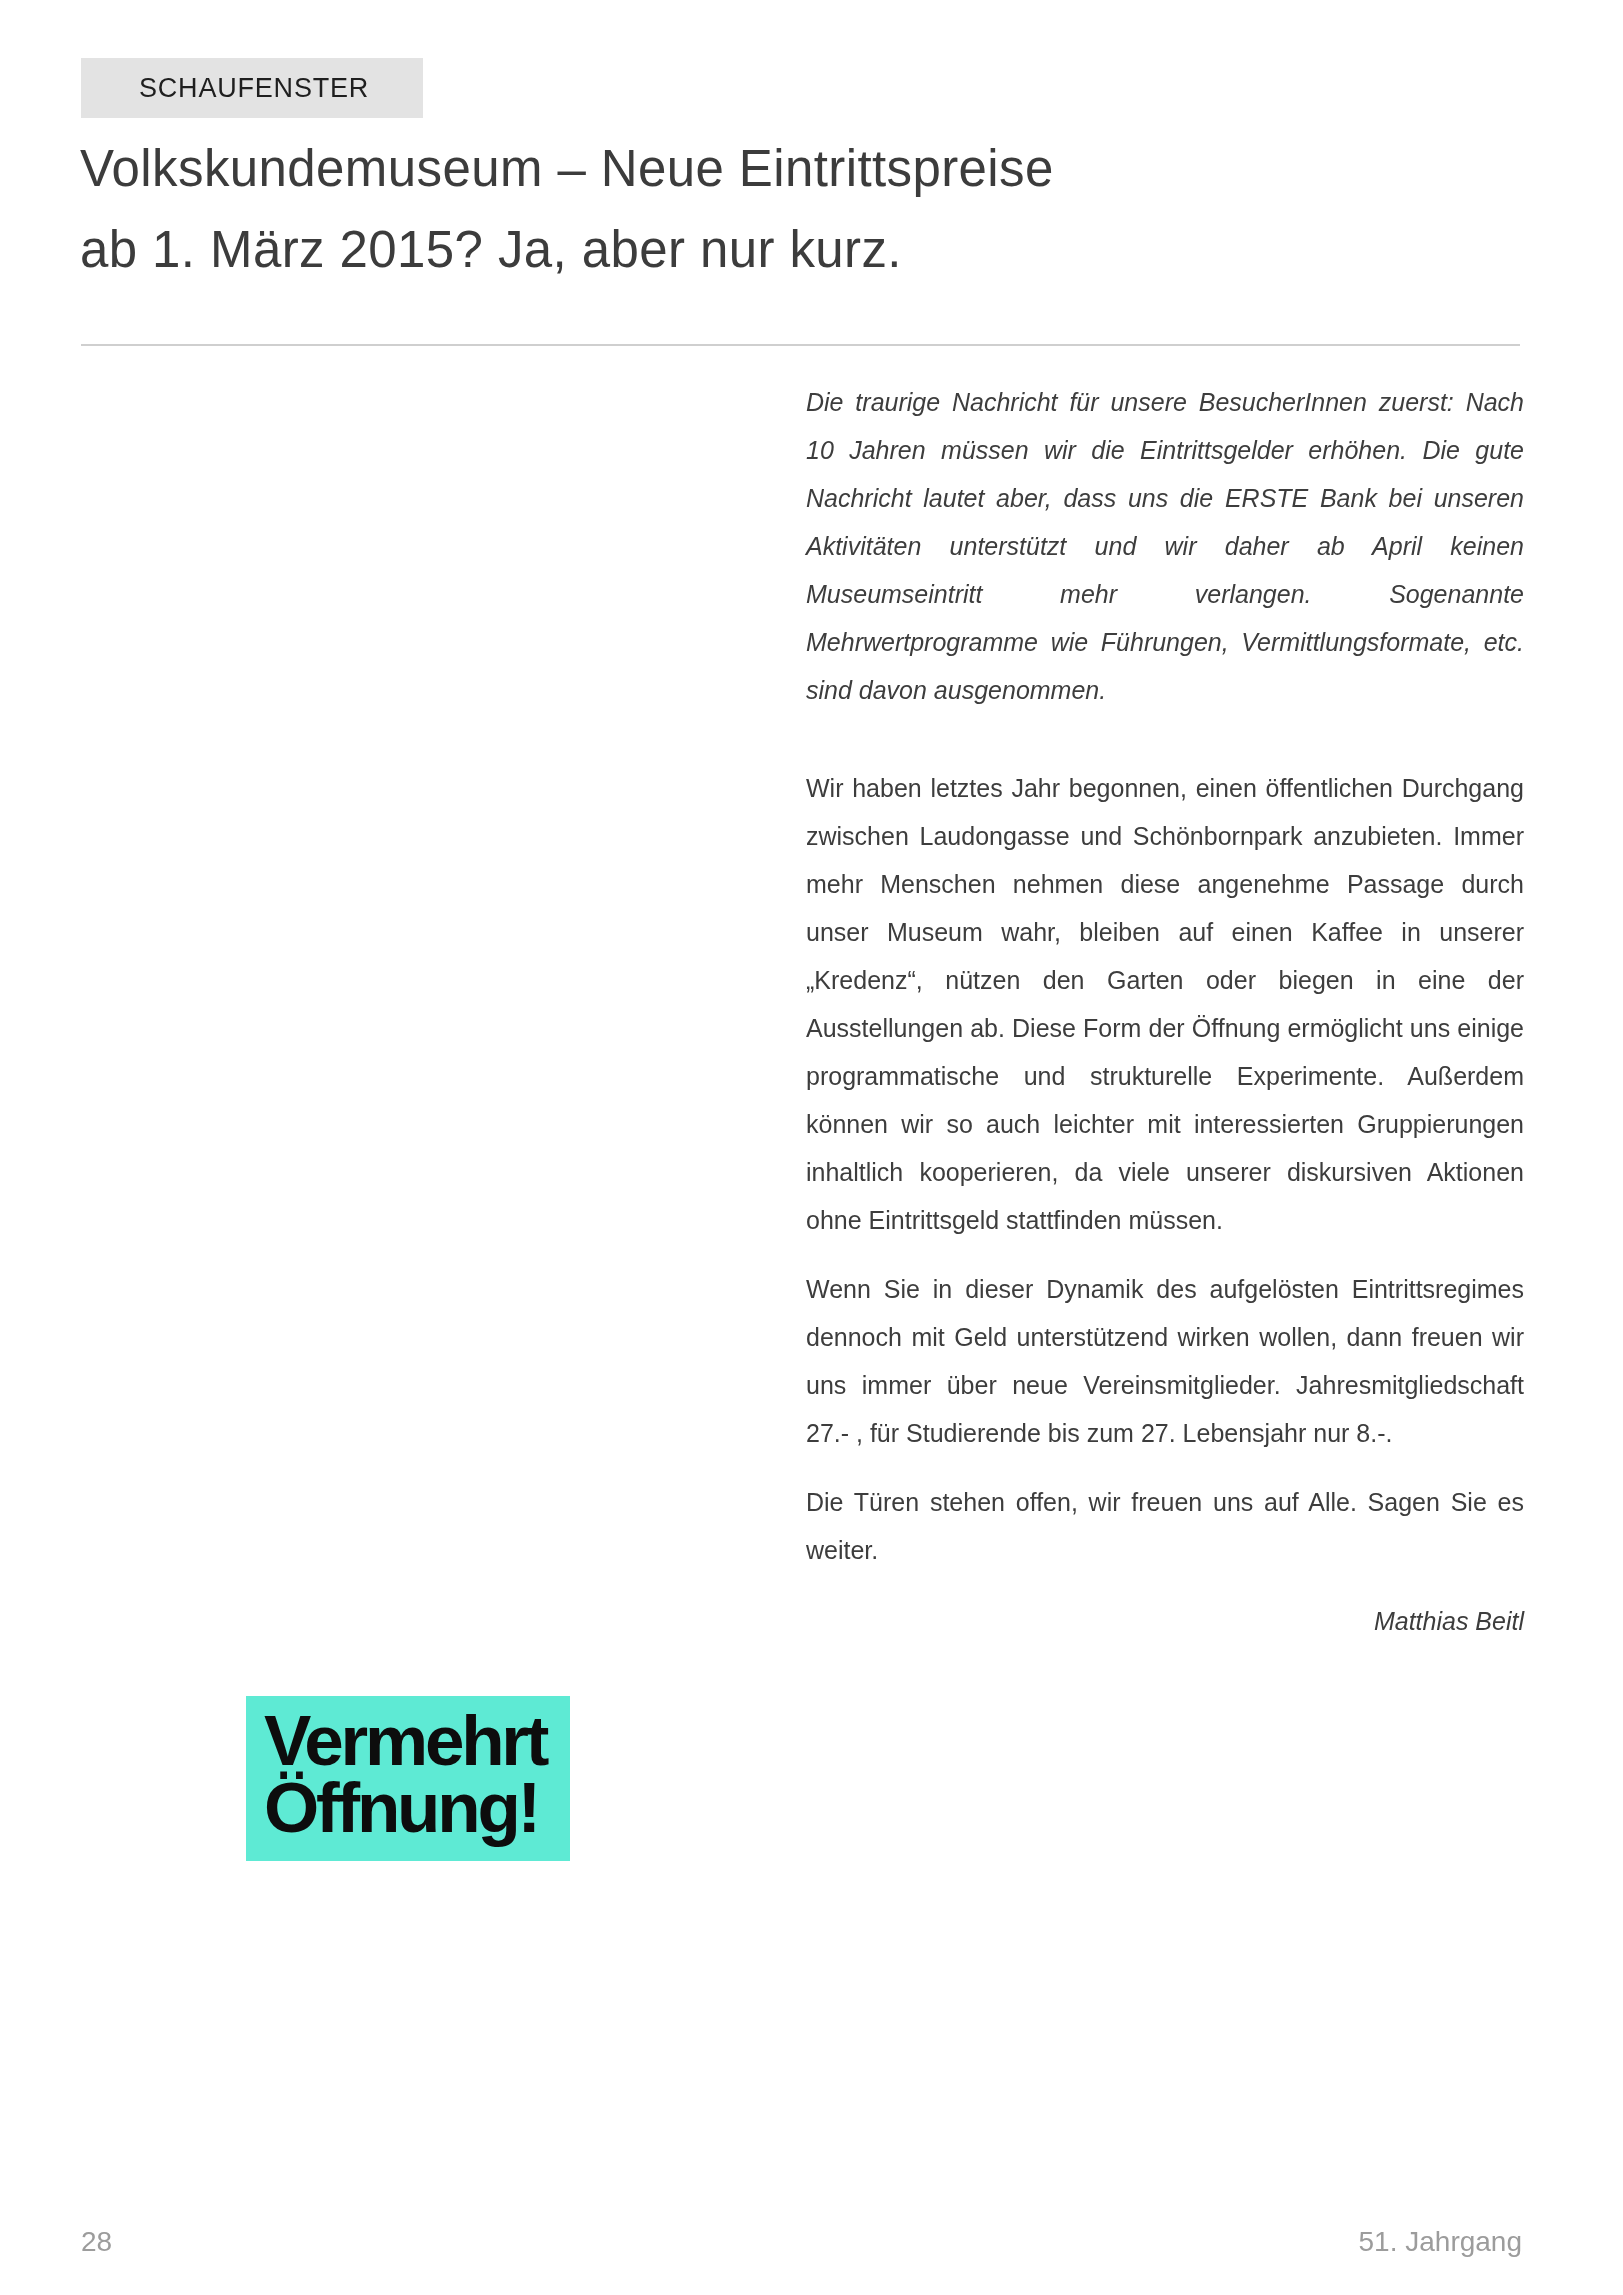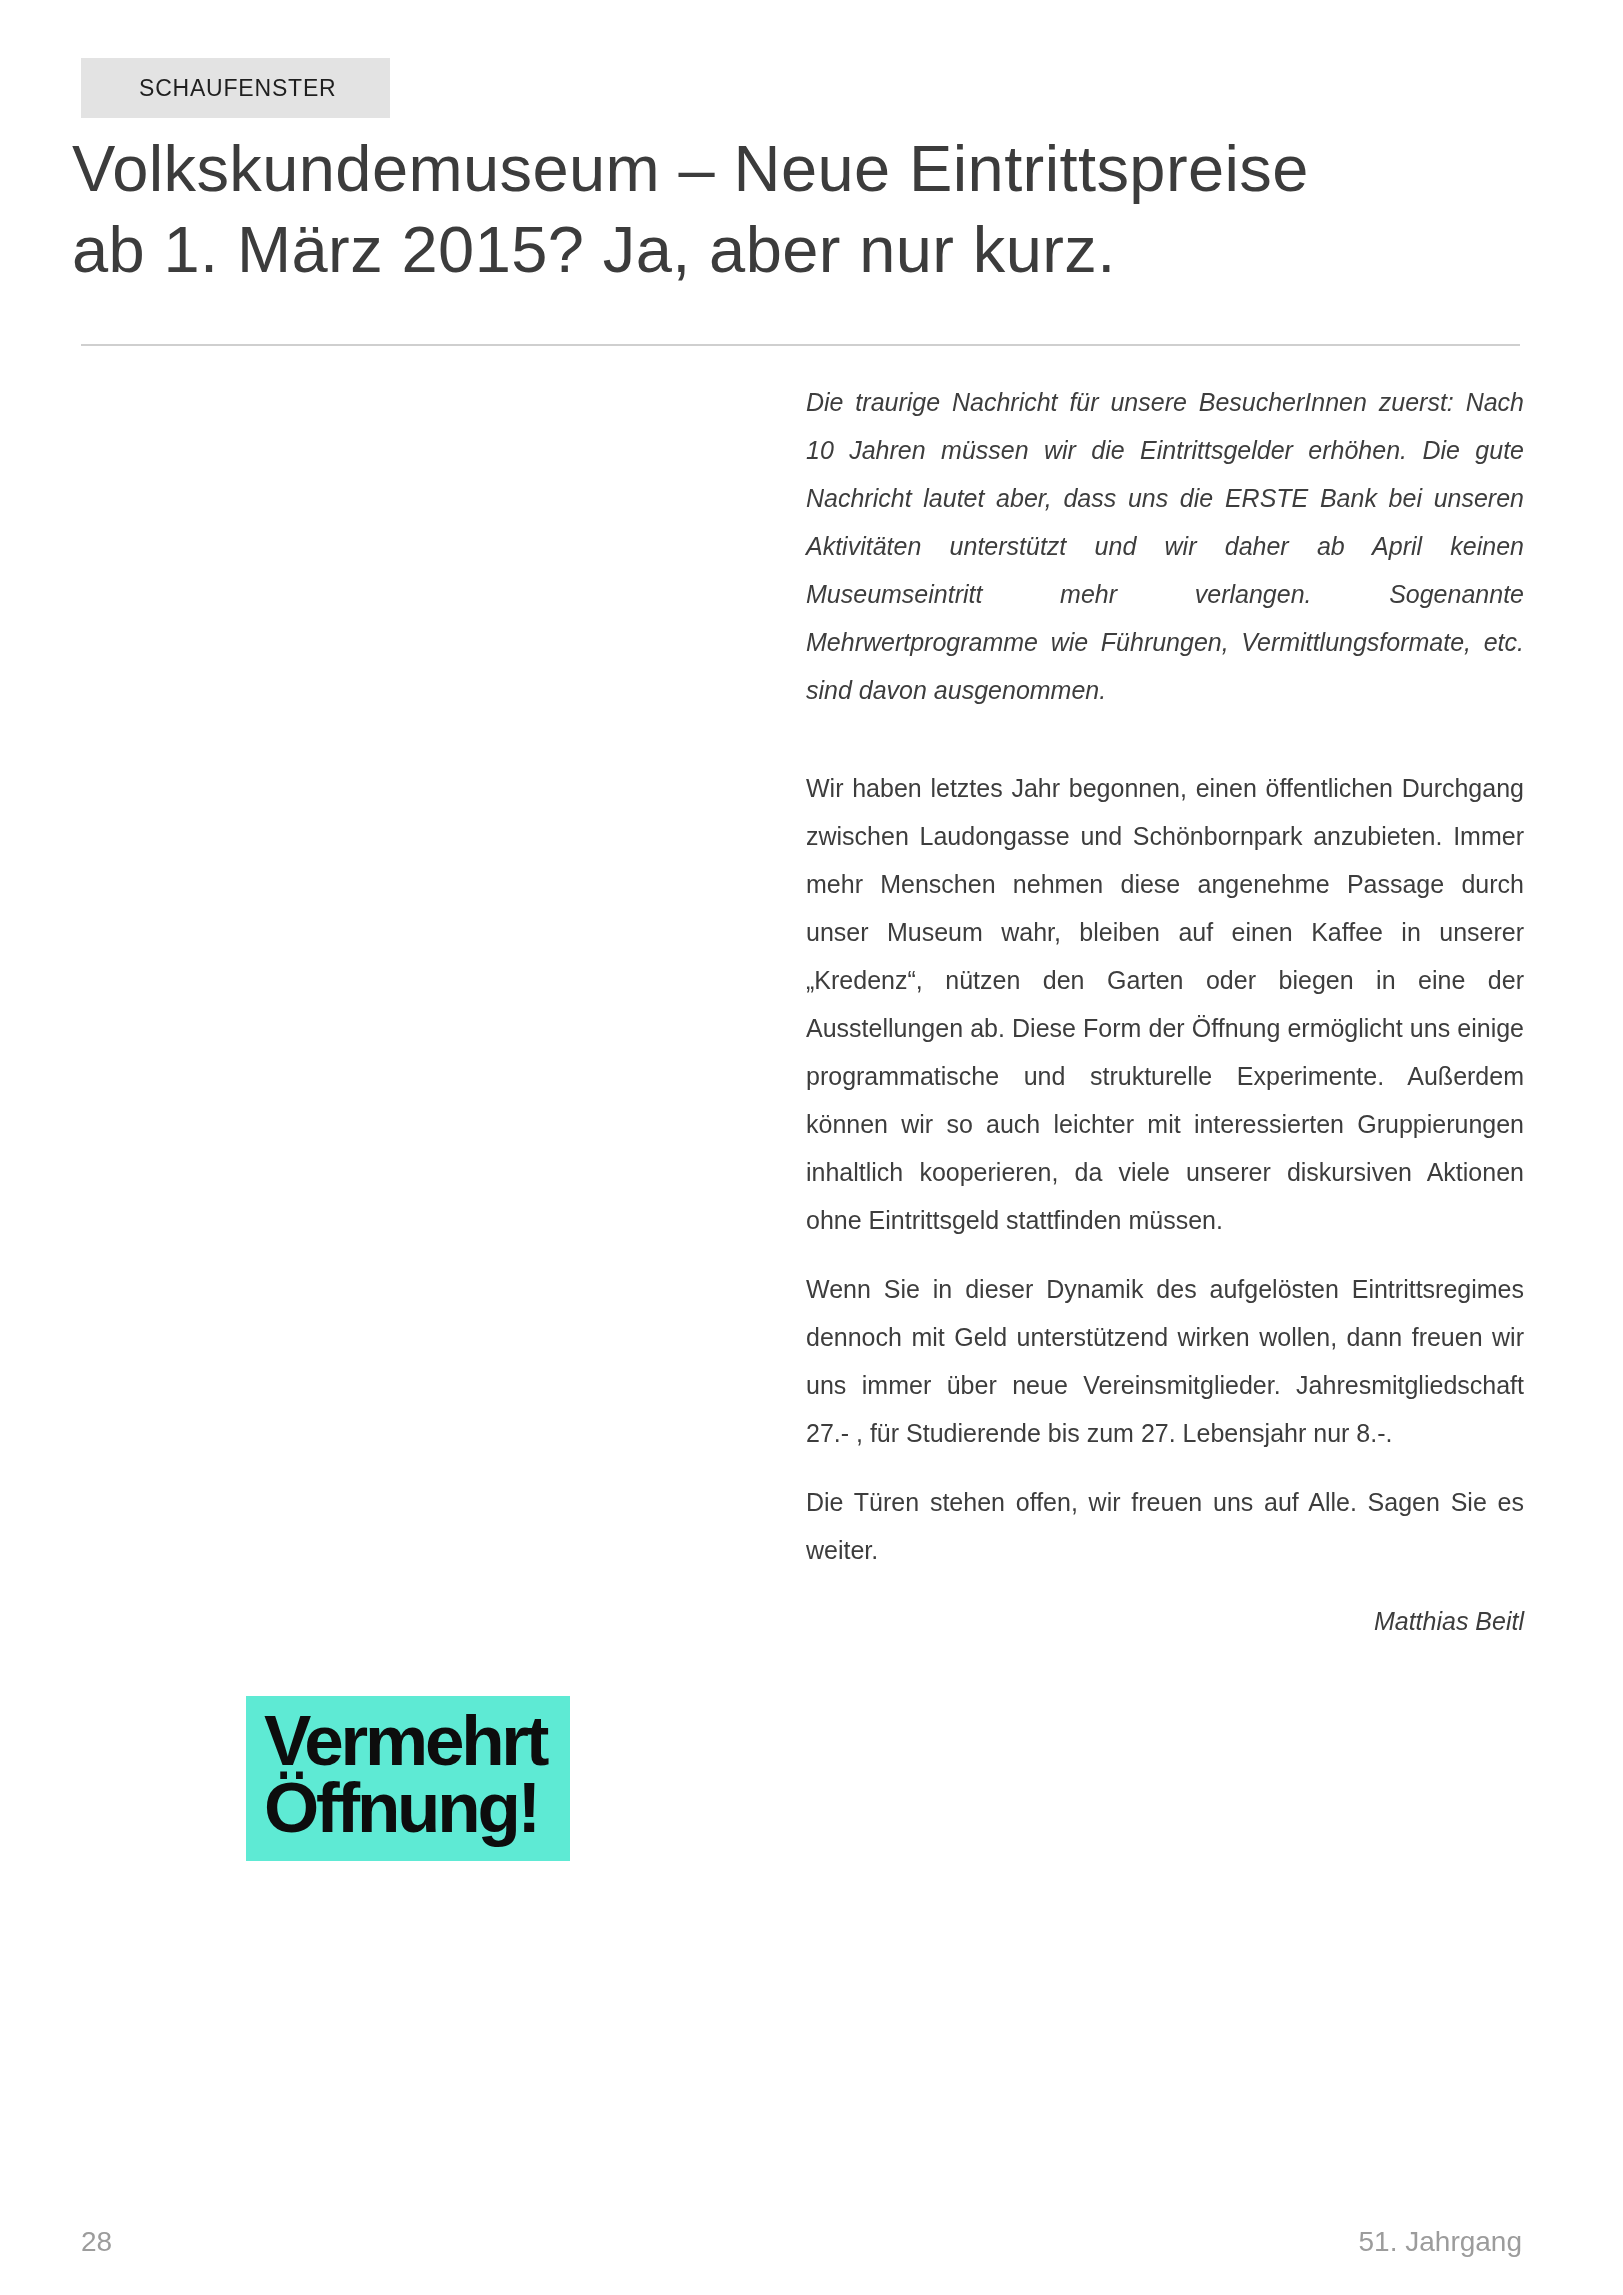--- a/index.html
+++ b/index.html
@@ -16,32 +16,32 @@
   
   .kicker {
     position: absolute;
     left: 81px;
     top: 58px;
     height: 60px;
     background: #e3e3e3;
     display: flex;
     align-items: center;
     padding: 0 54px 0 58px;
-    font-size: 23px;
+    font-size: 27px;
     font-weight: 400;
     letter-spacing: 0.8px;
     color: #1f1f1f;
   }
 
   
   .title {
     position: absolute;
-    left: 72px;
+    left: 80px;
     top: 128px;
-    font-size: 65px;
+    font-size: 51px;
     line-height: 81px;
     font-weight: 300;
     color: #3c3c3c;
     letter-spacing: 0.4px;
   }
 
   
   .rule {
     position: absolute;
     left: 81px;

